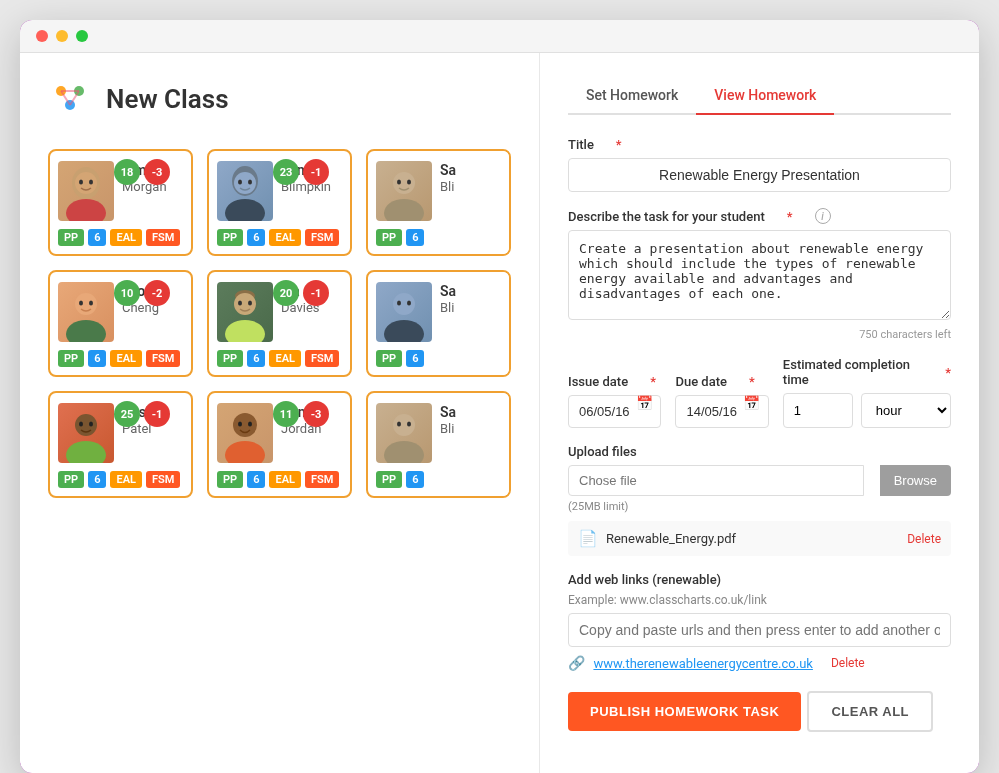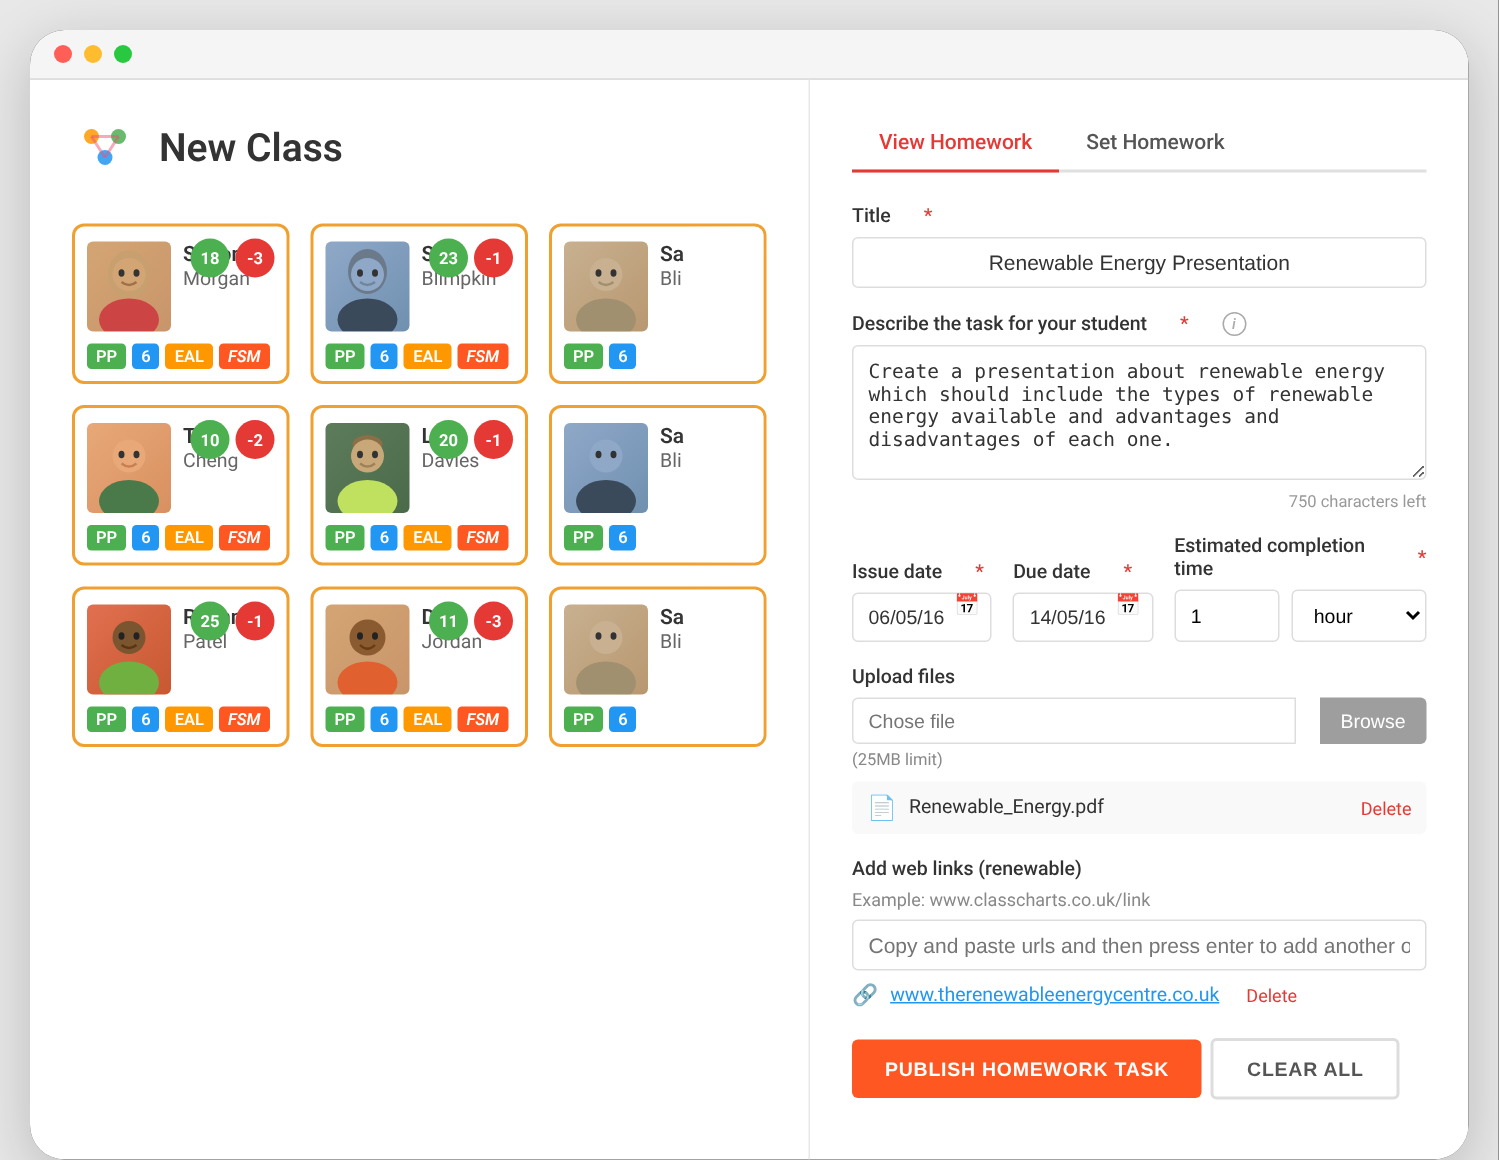--- a/index.html
+++ b/index.html
@@ -7,22 +7,22 @@
       font-family: -apple-system, BlinkMacSystemFont, 'Segoe UI', Roboto, sans-serif;
       background: #e8e8e8;
       display: flex;
       justify-content: center;
       align-items: center;
       min-height: 100vh;
       padding: 20px;
     }
     .window {
       width: 960px;
-      background: #404040;
-      border-radius: 23px;
+      background: #a21caf;
+      border-radius: 12px;
       box-shadow: 0 10px 40px rgba(0,0,0,0.2);
       overflow: hidden;
     }
     .title-bar {
       background: #f5f5f5;
       padding: 10px 16px;
       display: flex;
       align-items: center;
       gap: 8px;
       border-bottom: 1px solid #e0e0e0;
@@ -91,21 +91,21 @@
     }
     .student-surname {
       font-size: 13px;
       color: #666;
     }
     .score-badges {
       display: flex;
       gap: 4px;
       position: absolute;
       top: 8px;
-      right: 8px;
+      right: 21px;
     }
     .badge-score {
       width: 26px; height: 26px;
       border-radius: 50%;
       display: flex;
       align-items: center;
       justify-content: center;
       font-size: 11px;
       font-weight: 700;
       color: #fff;
@@ -120,21 +120,21 @@
     .tag {
       padding: 2px 6px;
       border-radius: 3px;
       font-size: 11px;
       font-weight: 600;
       color: #fff;
     }
     .tag-pp { background: #4CAF50; }
     .tag-year { background: #2196F3; }
     .tag-eal { background: #FF9800; }
-    .tag-fsm { background: #FF5722; font-style: italic; }
+    .tag-fsm { background: #FF5722; }
     
     .right-panel {
       flex: 1;
       padding: 24px 28px;
       background: #fff;
     }
     .tabs {
       display: flex;
       gap: 0;
       border-bottom: 2px solid #e0e0e0;
@@ -609,25 +609,25 @@
           </div>
           <div style="position:absolute;top:0;right:0;bottom:0;width:40%;background:linear-gradient(to right,transparent,#fff 80%);"></div>
         </div>
 
       </div>
     </div>
 
     <div class="right-panel">
 
       <div class="tabs">
+        <div class="tab">
+          <span>Set Homework</span>
+        </div>
         <div class="tab active">
           <span>View Homework</span>
-        </div>
-        <div class="tab">
-          <span>Set Homework</span>
         </div>
       </div>
 
       <div class="form-section">
         <div class="form-label">
           <span>Title</span>
             <span class="required">*</span>
         </div>
         <input class="form-input" type="text" value="Renewable Energy Presentation" style="">
       </div>

